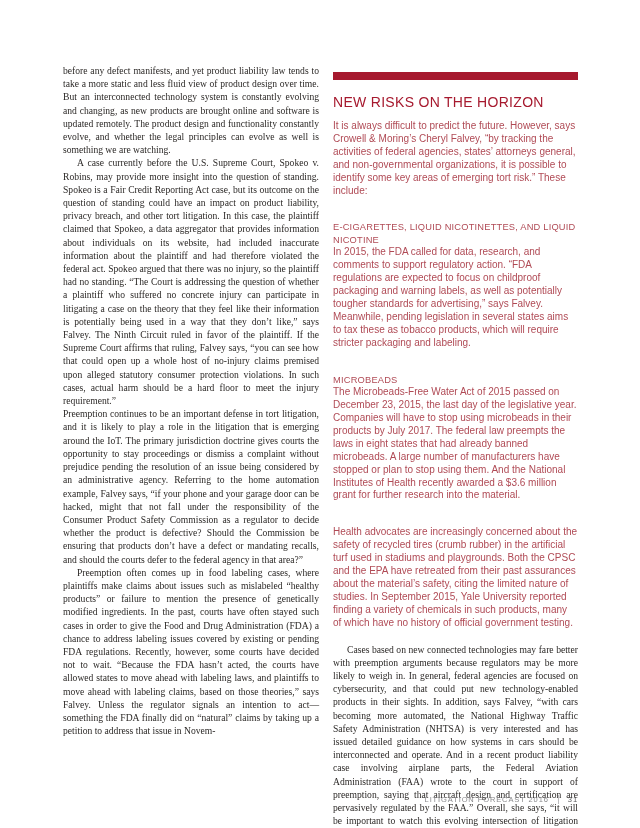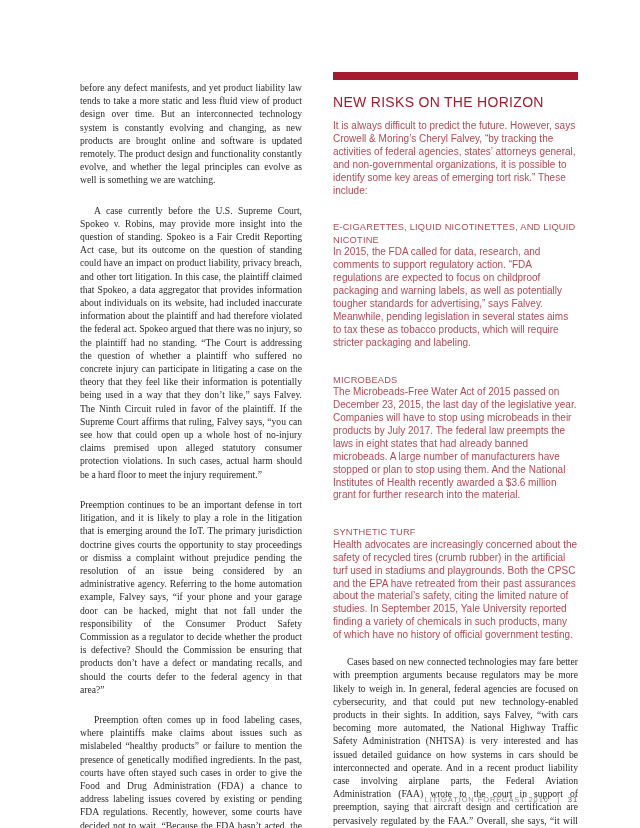--- a/index.html
+++ b/index.html
@@ -14,21 +14,21 @@
     font-family:"Liberation Serif", serif;color:var(--body-text);
   }
   .page{position:absolute;inset:0;}
   .col-left{
     position:absolute;left:63px;top:64px;width:256px;
   }
   .col-right{
     position:absolute;left:333px;top:72px;width:245px;
   }
   .body-text p{
-    margin:17px;font-size:9.6px;line-height:13.2px;text-align:justify;
+    margin:0;font-size:9.6px;line-height:13.2px;text-align:justify;
   }
   .body-text p.indent{text-indent:14px;}
   .section-heading{
     font-family:"Liberation Sans", sans-serif;
     color:var(--accent);
     font-size:13px;line-height:16px;font-weight:400;letter-spacing:0.4px;
     margin:14px 0 10px 0;text-transform:uppercase;
   }
   
   .sidebar{font-family:"Liberation Sans", sans-serif;color:var(--sidebar-text);}
@@ -85,21 +85,20 @@
         <h3>E-CIGARETTES, LIQUID NICOTINETTES, AND LIQUID NICOTINE</h3>
         <p>In 2015, the FDA called for data, research, and comments to support regulatory action. “FDA regulations are expected to focus on childproof packaging and warning labels, as well as potentially tougher standards for advertising,” says Falvey. Meanwhile, pending legislation in several states aims to tax these as tobacco products, which will require stricter packaging and labeling.</p>
       </div>
 
       <div class="sidebar-section">
         <h3>MICROBEADS</h3>
         <p>The Microbeads-Free Water Act of 2015 passed on December 23, 2015, the last day of the legislative year. Companies will have to stop using microbeads in their products by July 2017. The federal law preempts the laws in eight states that had already banned microbeads. A large number of manufacturers have stopped or plan to stop using them. And the National Institutes of Health recently awarded a $3.6 million grant for further research into the material.</p>
       </div>
 
       <div class="sidebar-section">
-        <h3>SYNTHETIC TURF</h3>
         <p>Health advocates are increasingly concerned about the safety of recycled tires (crumb rubber) in the artificial turf used in stadiums and playgrounds. Both the CPSC and the EPA have retreated from their past assurances about the material’s safety, citing the limited nature of studies. In September 2015, Yale University reported finding a variety of chemicals in such products, many of which have no history of official government testing.</p>
       </div>
     </aside>
 
     <div class="continuation body-text">
       <p class="indent">Cases based on new connected technologies may fare better with preemption arguments because regulators may be more likely to weigh in. In general, federal agencies are focused on cybersecurity, and that could put new technology-enabled products in their sights. In addition, says Falvey, “with cars becoming more automated, the National Highway Traffic Safety Administration (NHTSA) is very interested and has issued detailed guidance on how systems in cars should be interconnected and operate. And in a recent product liability case involving airplane parts, the Federal Aviation Administration (FAA) wrote to the court in support of preemption, saying that aircraft design and certification are pervasively regulated by the FAA.” Overall, she says, “it will be important to watch this evolving intersection of litigation and regulation.”</p>
     </div>
 
   </div>
 

